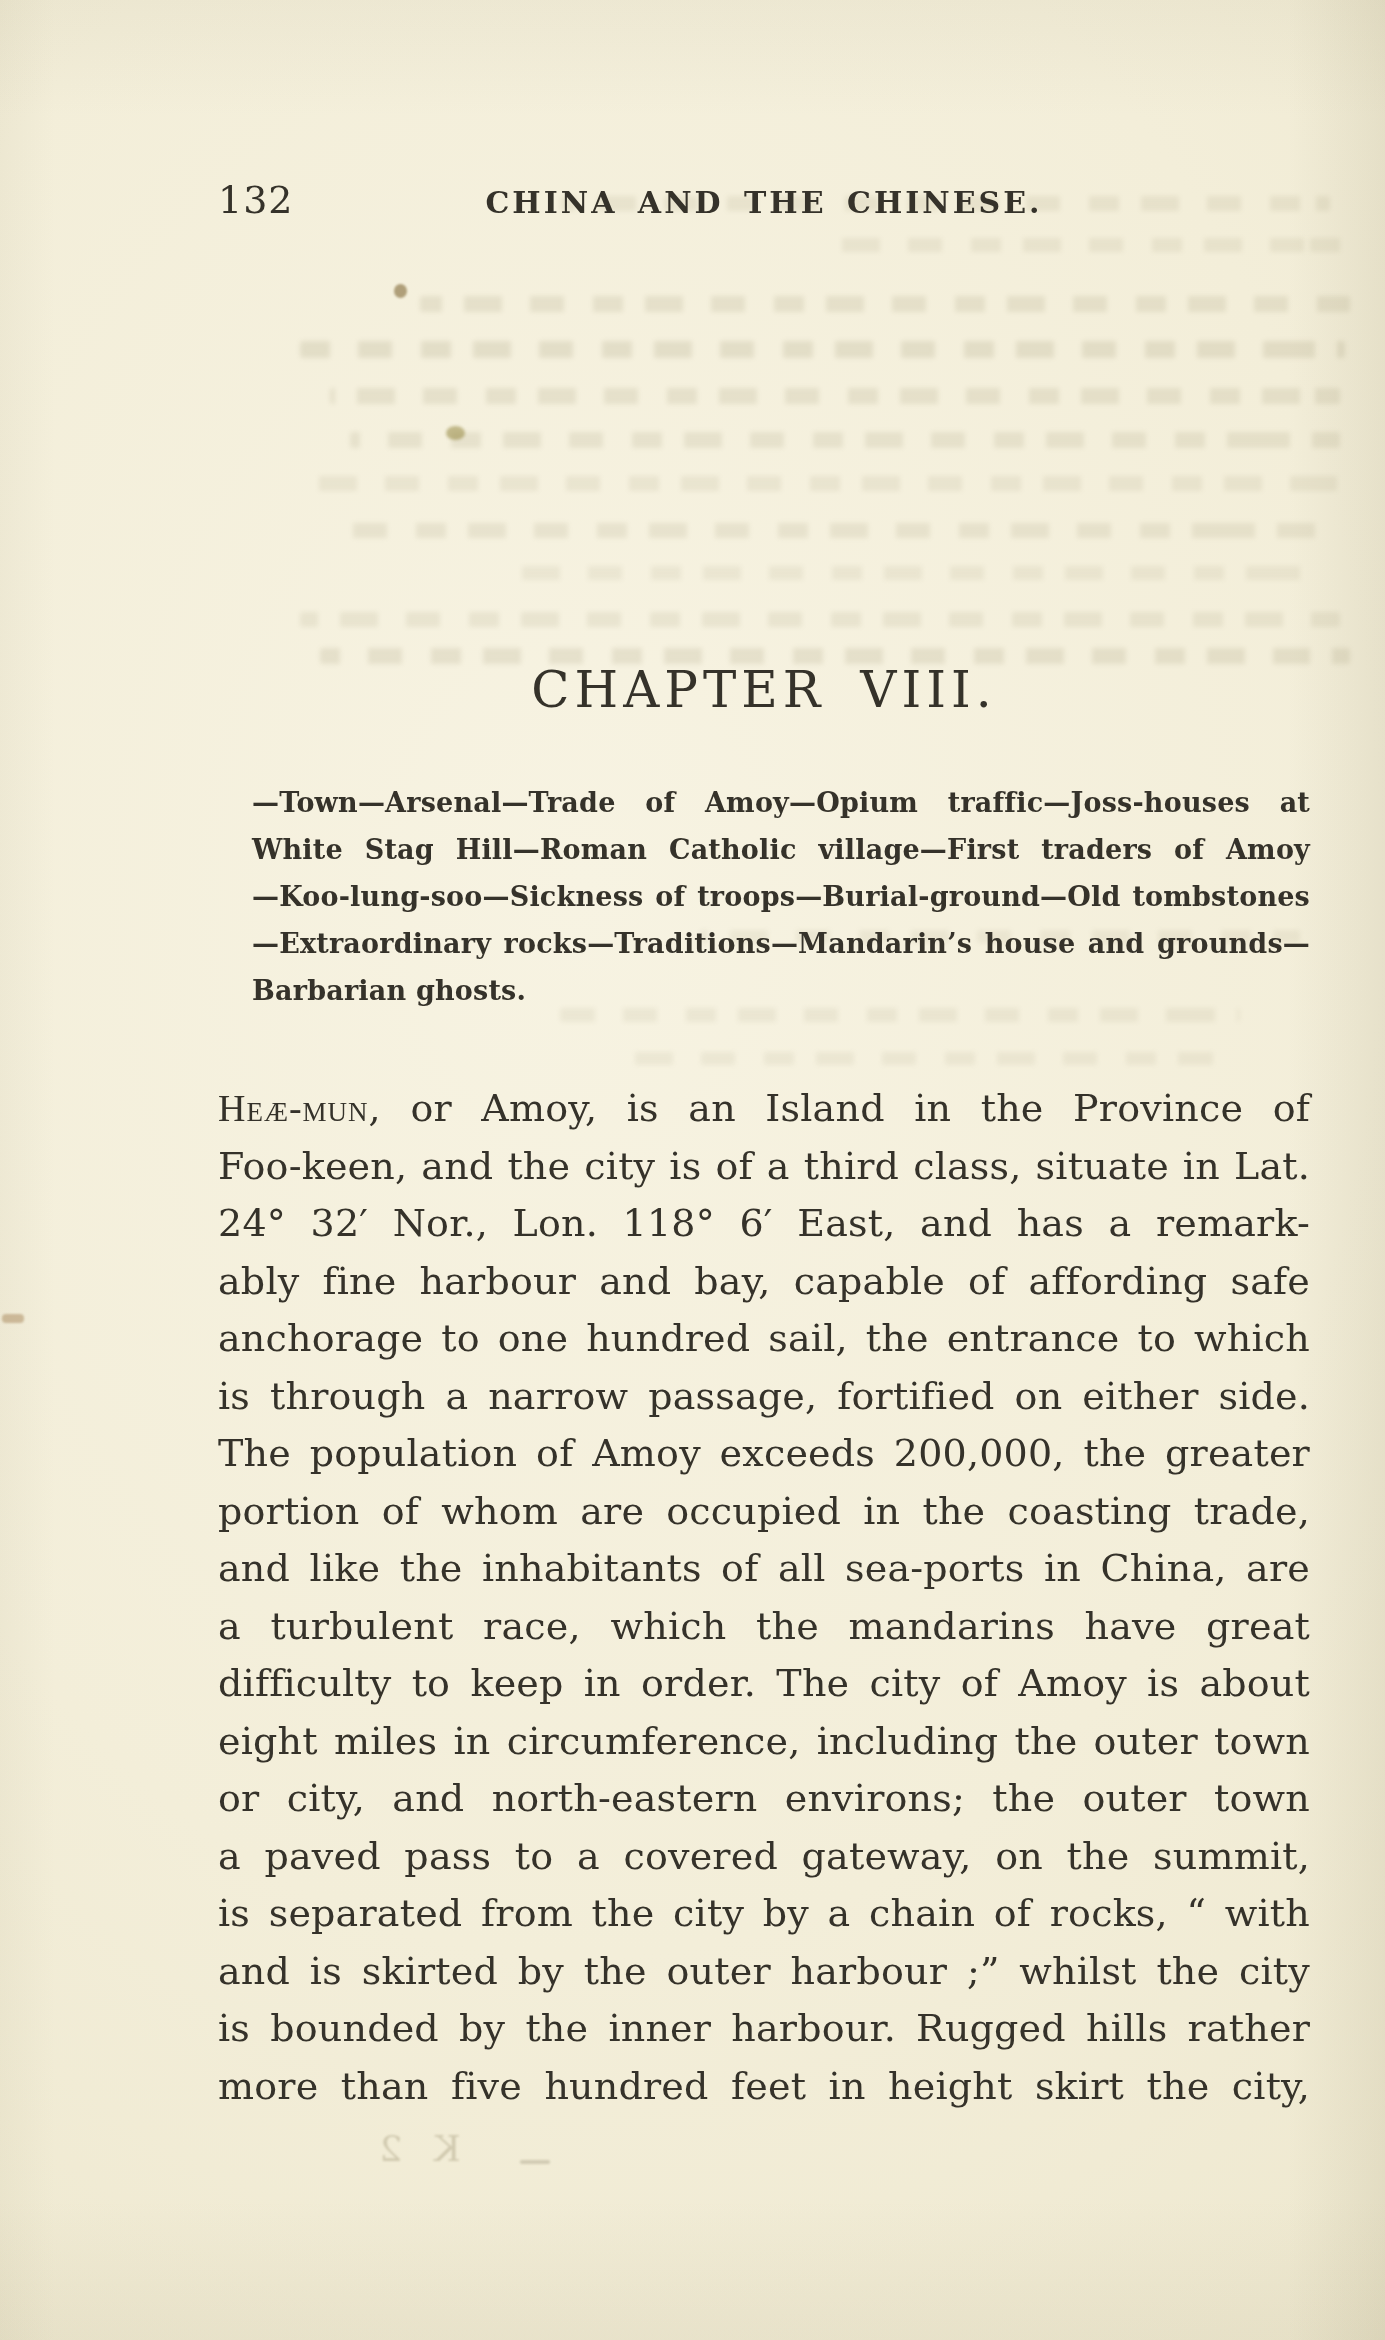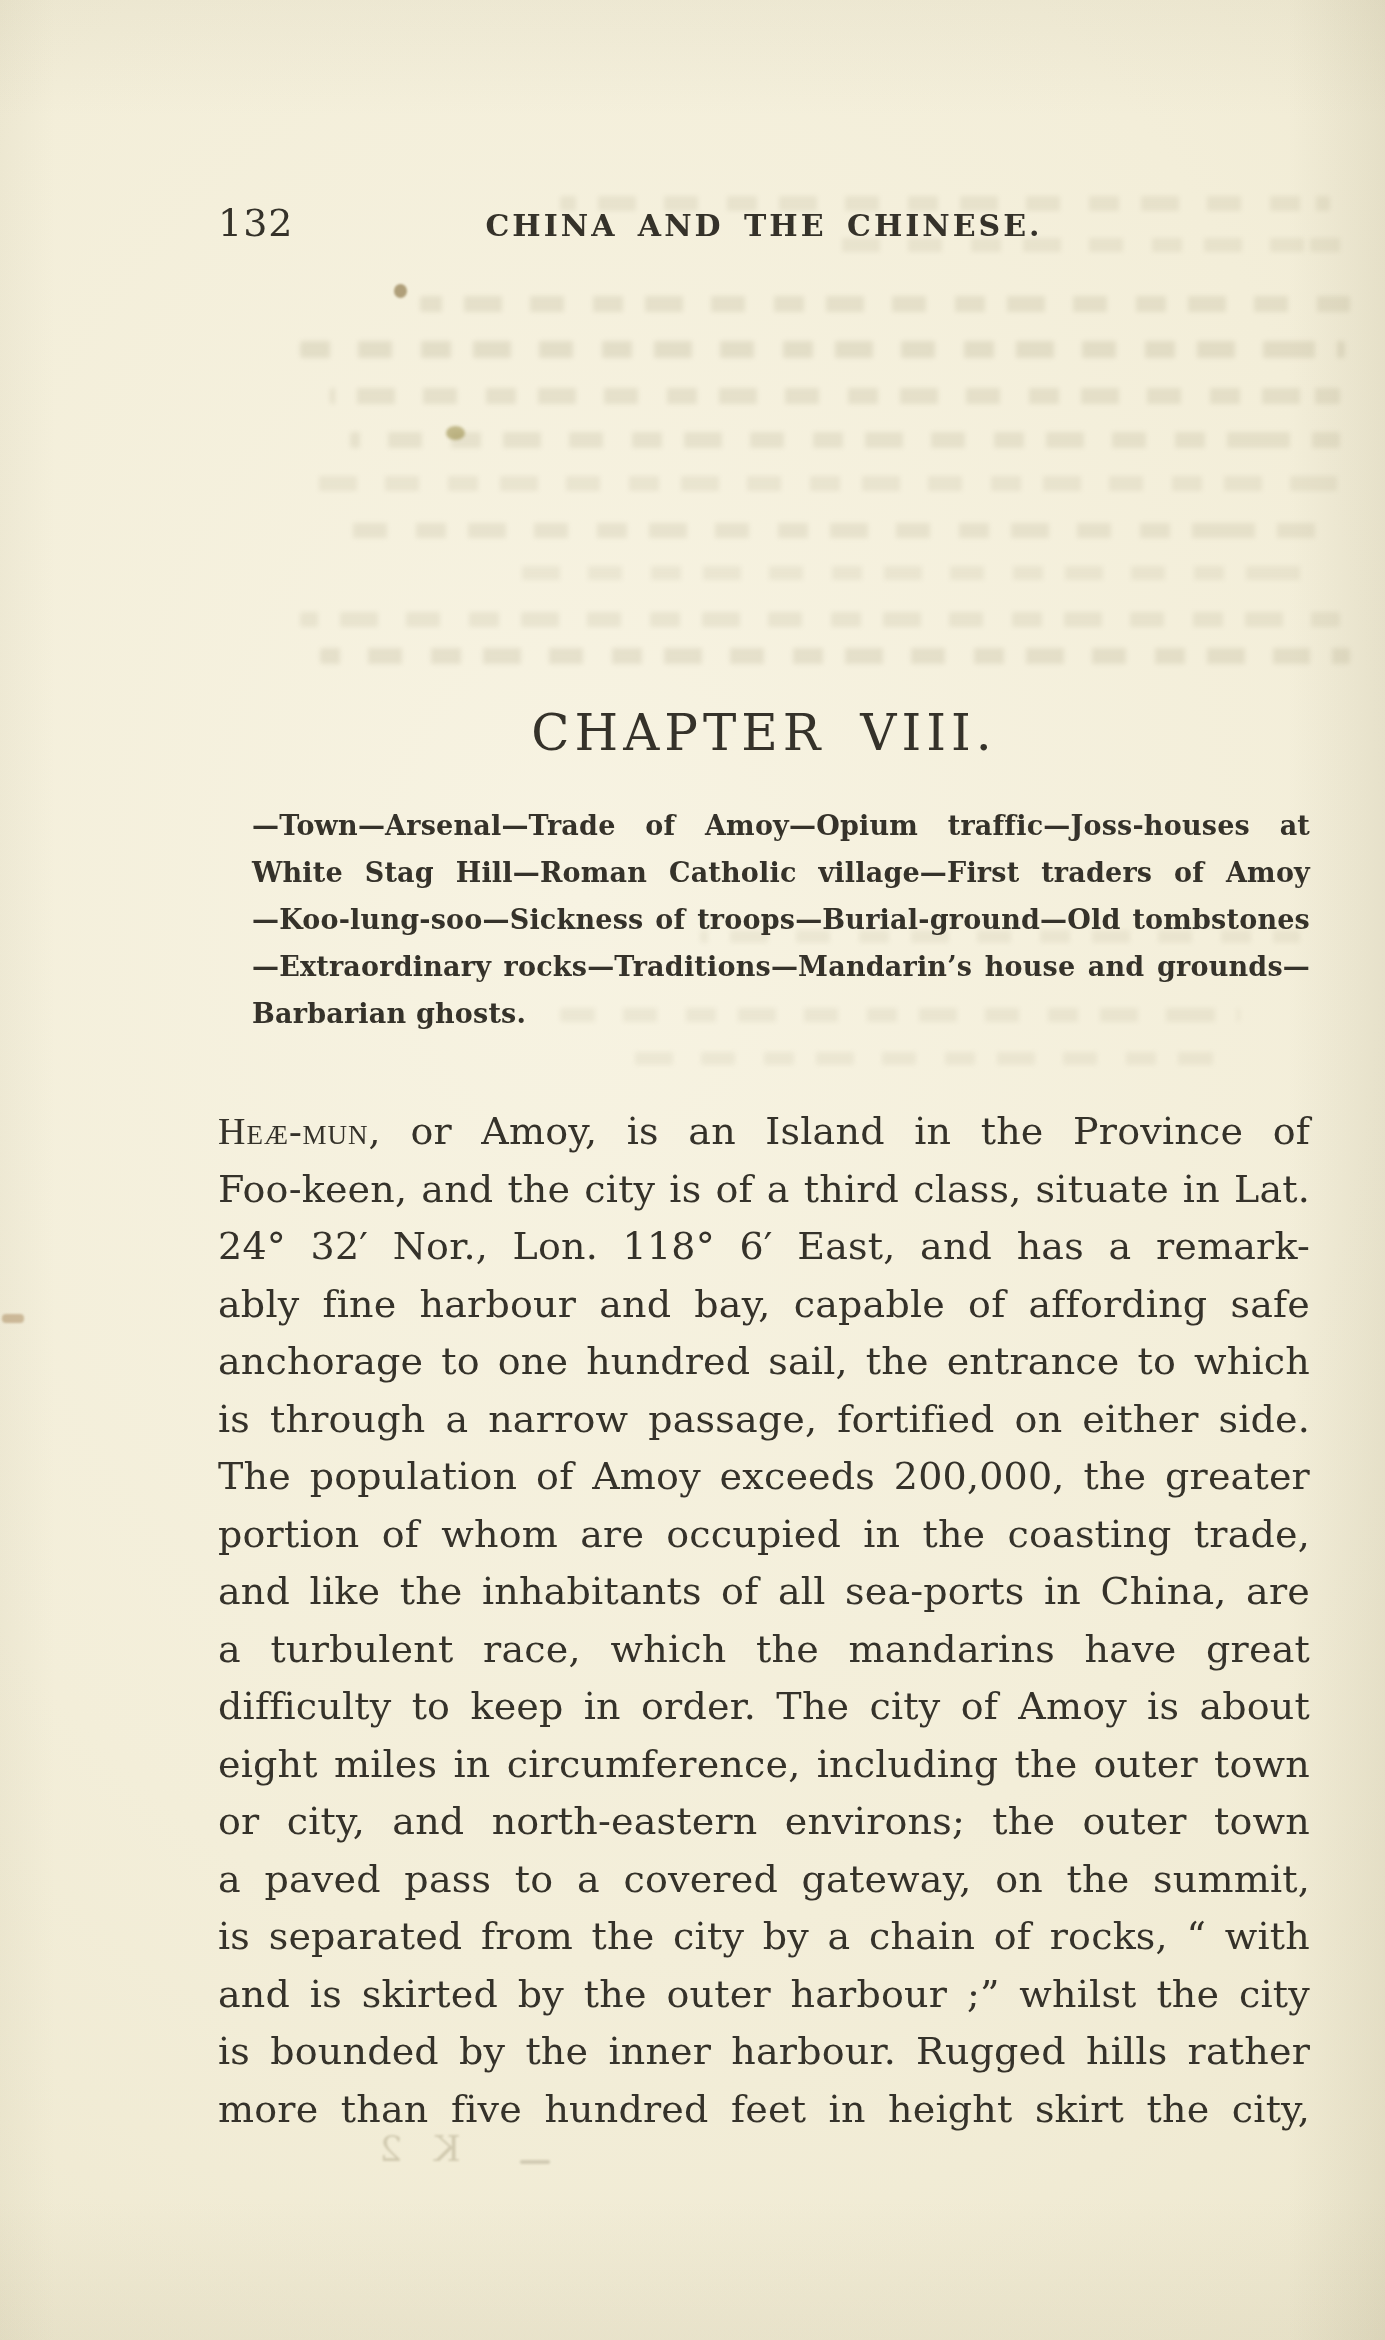--- a/index.html
+++ b/index.html
@@ -9,27 +9,27 @@
     background:
       radial-gradient(120% 95% at 42% 38%, #f7f3e2 0%, #f3eed9 48%, #eee8cf 82%, #e8e1c4 100%);
   }
   .page{position:absolute;inset:0;}
   
   .vignette{position:absolute;inset:0;pointer-events:none;
     background:
       linear-gradient(90deg, rgba(120,110,70,0.05) 0%, rgba(0,0,0,0) 4%, rgba(0,0,0,0) 93%, rgba(120,110,70,0.10) 100%),
       linear-gradient(180deg, rgba(130,120,80,0.06) 0%, rgba(0,0,0,0) 5%, rgba(0,0,0,0) 94%, rgba(120,110,70,0.07) 100%);
   }
-  .ink{color:#35322a;margin-top:23px;}
+  .ink{color:#35322a;}
   
   .header-folio{position:absolute;top:180px;left:218px;font-size:38px;line-height:40px;letter-spacing:1px;}
   .header-title{position:absolute;top:183px;left:218px;width:1092px;text-align:center;
     font-size:30px;line-height:40px;font-weight:700;letter-spacing:3px;word-spacing:7px;}
   
-  .chapter-heading{position:absolute;top:683px;left:218px;width:1092px;text-align:center;
+  .chapter-heading{position:absolute;top:663px;left:218px;width:1092px;text-align:center;
     font-size:50px;line-height:54px;letter-spacing:5px;word-spacing:14px;}
   
   .synopsis{position:absolute;top:779px;left:218px;width:1092px;font-size:27px;}
   .syn-line{line-height:47px;white-space:normal;text-align:justify;text-align-last:justify;letter-spacing:.2px;}
   .syn-line.cont{margin-left:34px;font-weight:bold;}
   .syn-line.last{text-align-last:left;}
   
   .paragraph{position:absolute;top:1080px;left:218px;width:1092px;font-size:38px;}
   .body-line{line-height:57.5px;text-align:justify;text-align-last:justify;letter-spacing:.2px;}
   .lead-smallcaps{font-variant:small-caps;letter-spacing:1px;font-family:Liberation Serif, serif;}

